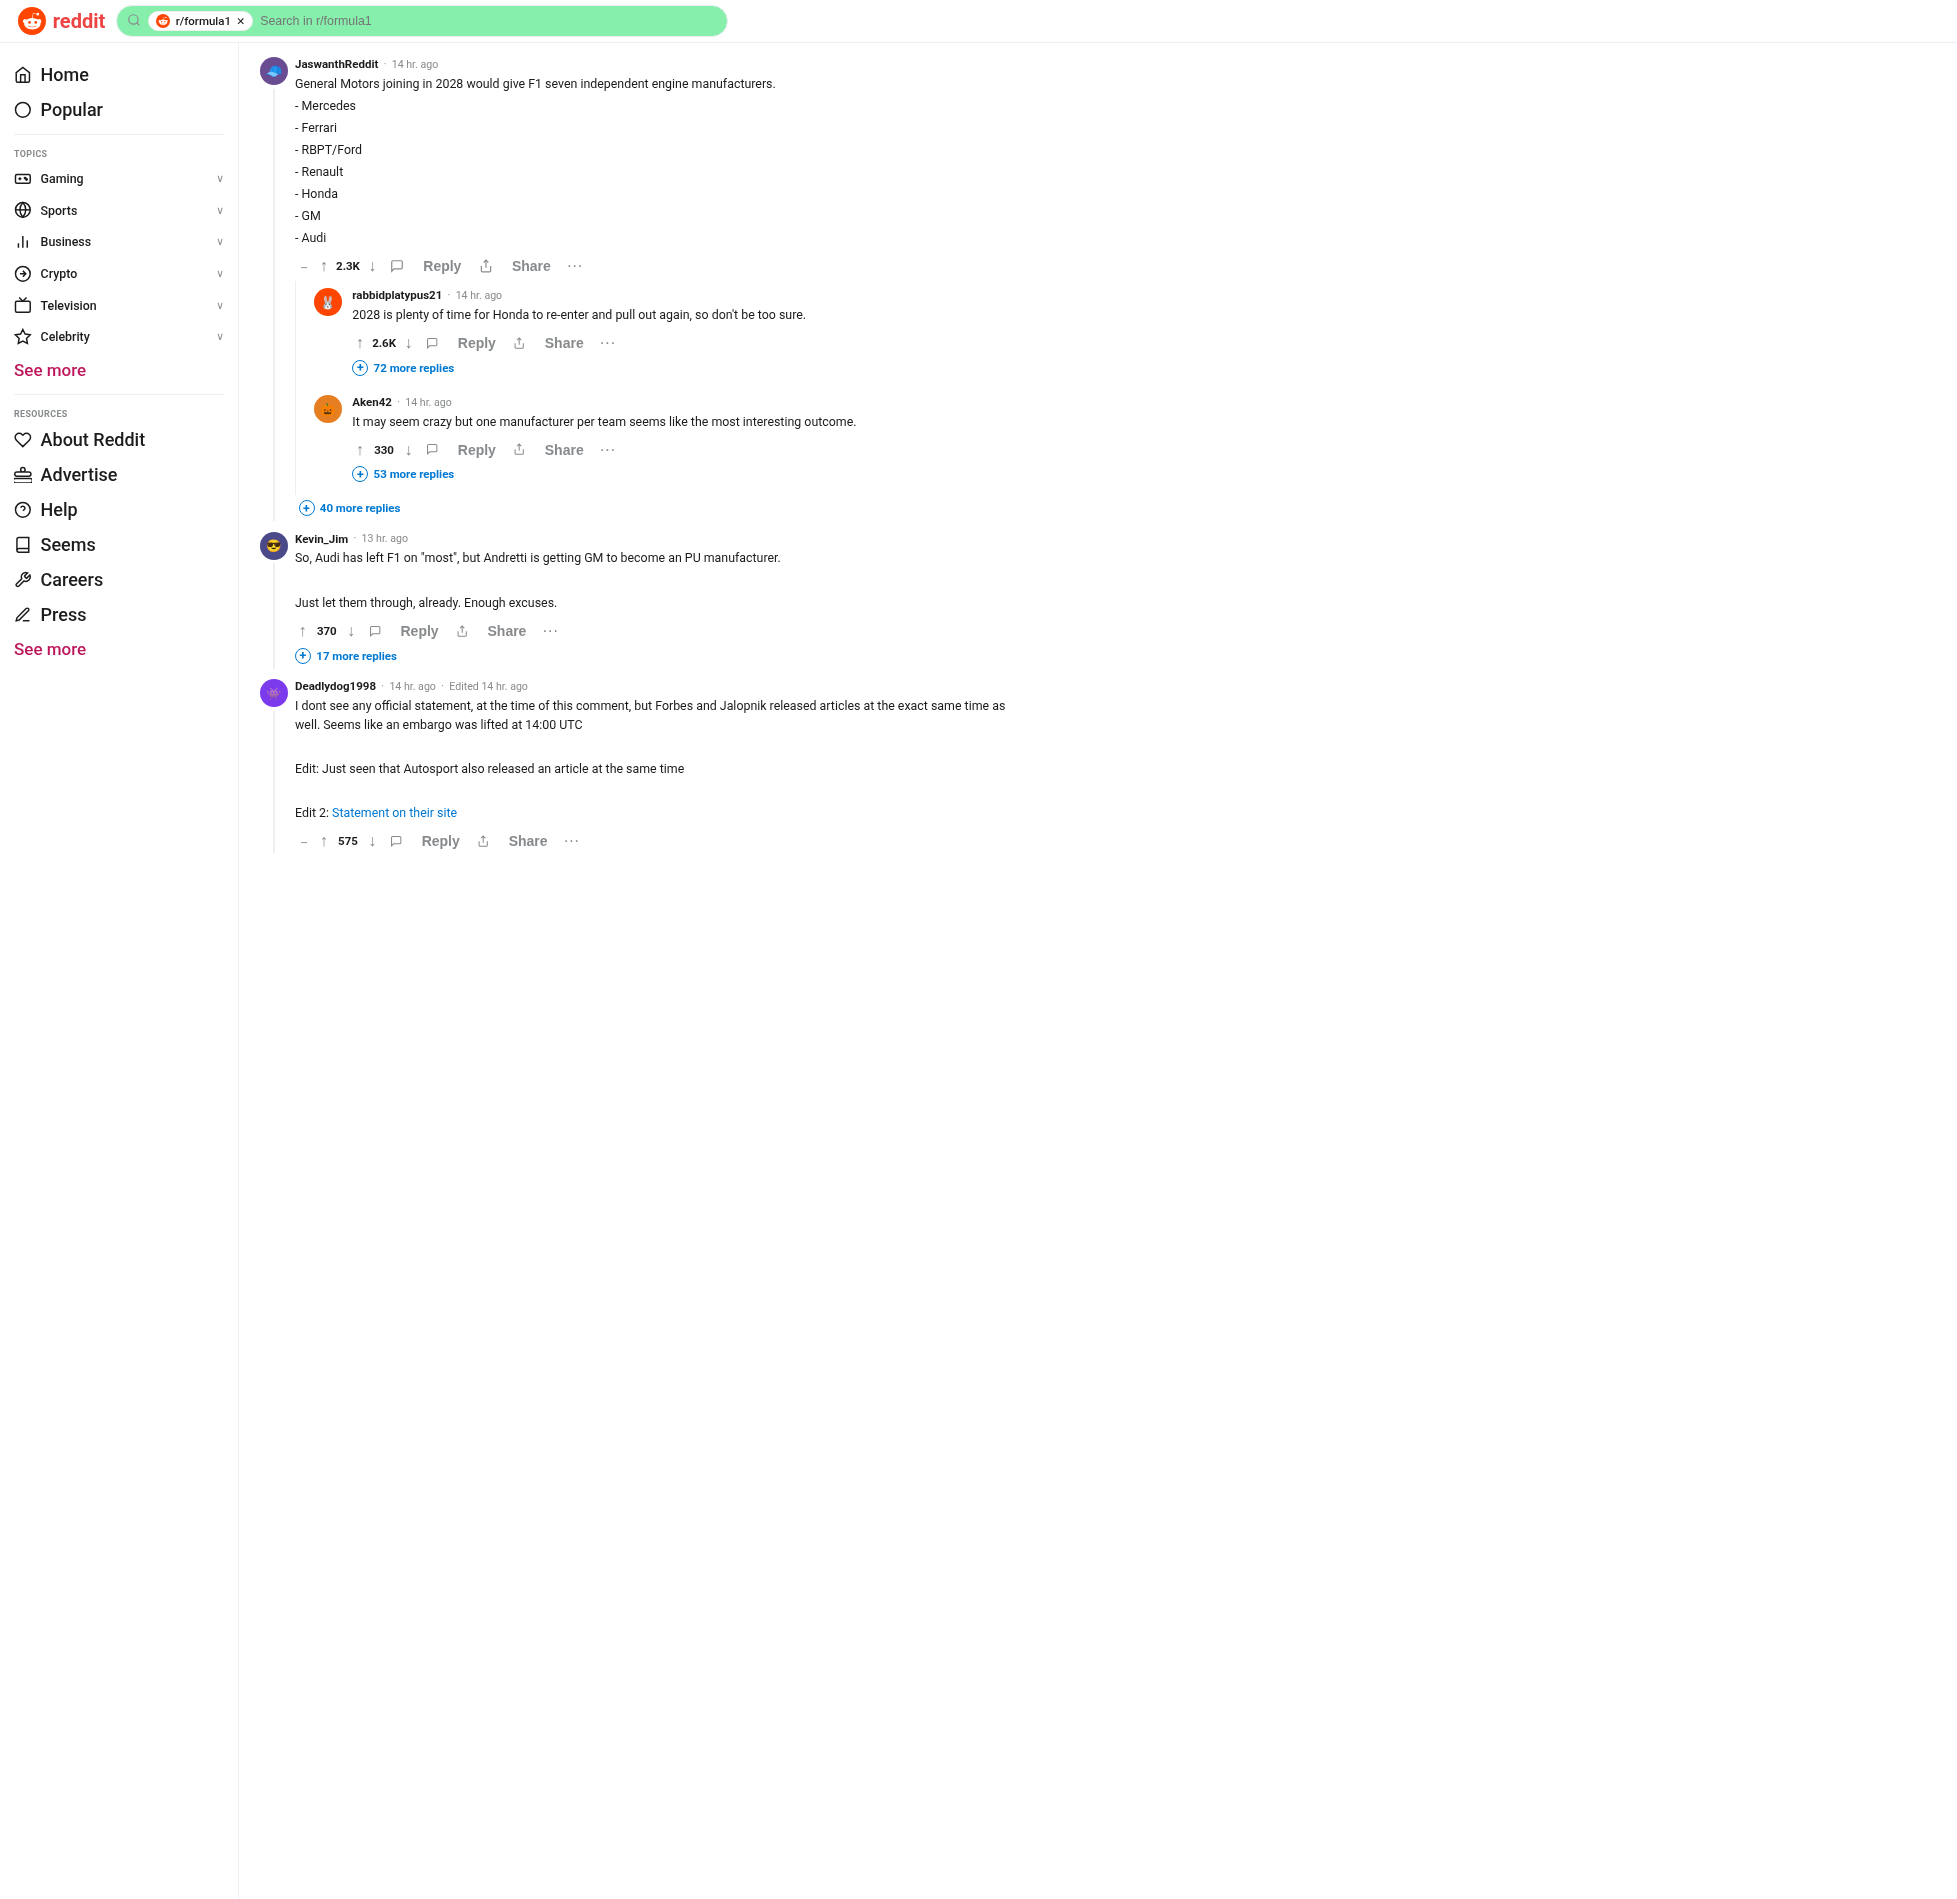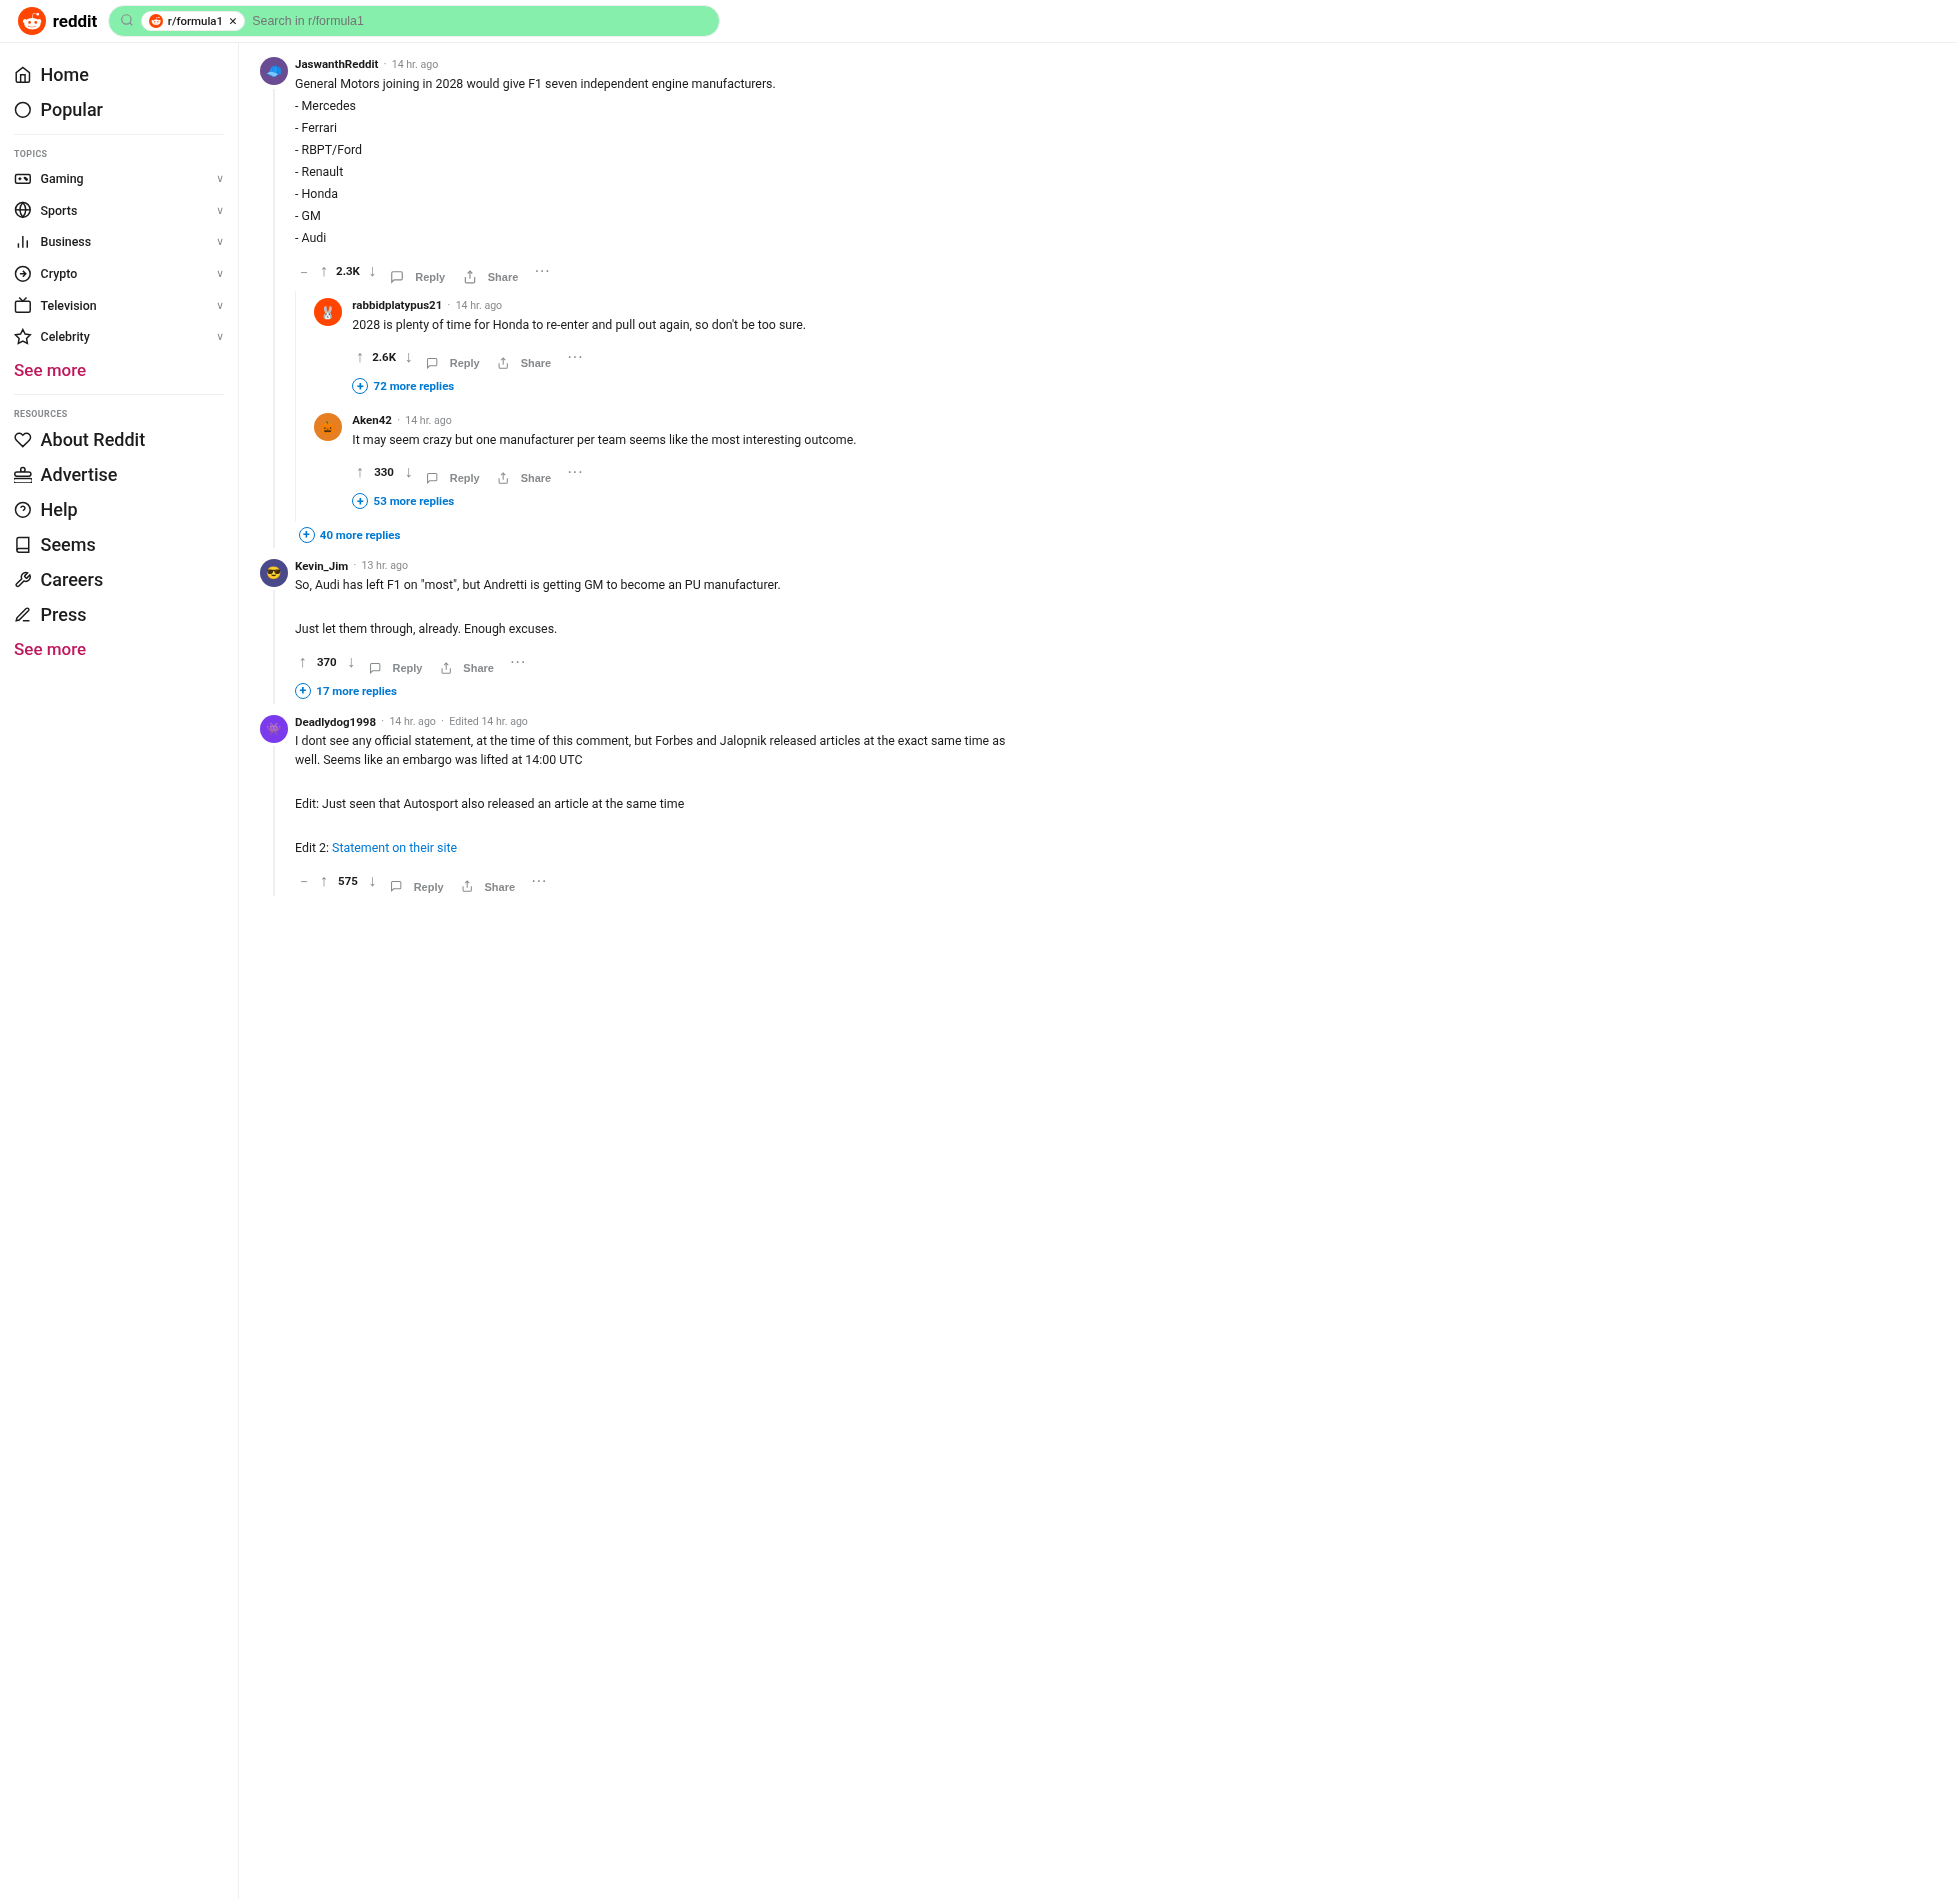--- a/index.html
+++ b/index.html
@@ -6,21 +6,21 @@
     body { font-family: -apple-system, BlinkMacSystemFont, 'Segoe UI', Roboto, sans-serif; background: #fff; color: #1c1c1c; font-size: 12.4px; }
 
     
     .header {
       position: fixed; top: 0; left: 0; right: 0; height: 43px;
       background: #fff; border-bottom: 0.9px solid #edeff1;
       display: flex; align-items: center; padding: 0 17.7px; gap: 10.6px; z-index: 100;
     }
     .logo { display: flex; align-items: center; gap: 7px; cursor: pointer; }
     .logo-icon { width: 28px; height: 28px; }
-    .logo-text { font-size: 17px; font-weight: 700; color: #000000; }
+    .logo-text { font-size: 20px; font-weight: 700; color: #ef4444; }
     .search-bar {
       display: flex; align-items: center; gap: 7px;
       background: #86efac; border: 0.9px solid #edeff1; border-radius: 17.7px;
       padding: 5.3px 10.6px; flex: 1; max-width: 612px;
     }
     .search-icon-wrap { color: #878a8c; }
     .subreddit-pill {
       display: flex; align-items: center; gap: 5.3px;
       background: #fff; border: 0.9px solid #edeff1; border-radius: 10.6px;
       padding: 1.8px 7px; font-size: 11.5px; font-weight: 500;
@@ -66,21 +66,21 @@
     .comment-header { display: flex; align-items: center; gap: 5.3px; margin-bottom: 3.5px; }
     .comment-author { font-weight: 700; font-size: 11.5px; color: #1c1c1c; }
     .comment-time { font-size: 10.6px; color: #878a8c; }
     .comment-dot { color: #878a8c; font-size: 10.6px; }
     .comment-text { font-size: 12.4px; line-height: 1.5; color: #1c1c1c; margin-bottom: 7px; }
     .comment-text p { margin-bottom: 3.5px; }
     .comment-actions { display: flex; align-items: center; gap: 3.5px; }
     .vote-section { display: flex; align-items: center; gap: 3.5px; }
     .vote-btn { background: none; border: none; cursor: pointer; color: #878a8c; font-size: 16px; padding: 1.8px 3.5px; border-radius: 1.8px; }
     .vote-count { font-size: 11.5px; font-weight: 700; color: #1c1c1c; min-width: 26.6px; text-align: center; }
-    .action-btn { display: flex; align-items: center; gap: 11px; background: none; border: none; cursor: pointer; color: #878a8c; font-size: 11px; font-weight: 700; padding: 3.5px 7px; border-radius: 1.8px; margin-top: 12px; }
+    .action-btn { display: flex; align-items: center; gap: 19px; background: none; border: none; cursor: pointer; color: #878a8c; font-size: 14px; font-weight: 700; padding: 3.5px 7px; border-radius: 1.8px; }
     .more-btn { background: none; border: none; cursor: pointer; color: #878a8c; font-size: 16px; padding: 1.8px 5.3px; border-radius: 1.8px; }
     .minimize-btn { background: none; border: none; cursor: pointer; color: #878a8c; font-size: 12.4px; padding: 1.8px 3.5px; border-radius: 50%; width: 17.7px; height: 17.7px; display: flex; align-items: center; justify-content: center; flex-shrink: 0; margin-top: 3.5px; }
 
     
     .nested { padding-left: 17.7px; border-left: 1.8px solid #edeff1; margin-top: 3.5px; }
 
     
     .more-replies { display: flex; align-items: center; gap: 5.3px; padding: 5.3px 0; cursor: pointer; font-size: 11.5px; font-weight: 700; color: #0079d3; }
     .more-replies-icon { font-size: 12.4px; border: 0.9px solid #0079d3; border-radius: 50%; width: 16px; height: 16px; display: flex; align-items: center; justify-content: center; }
 

